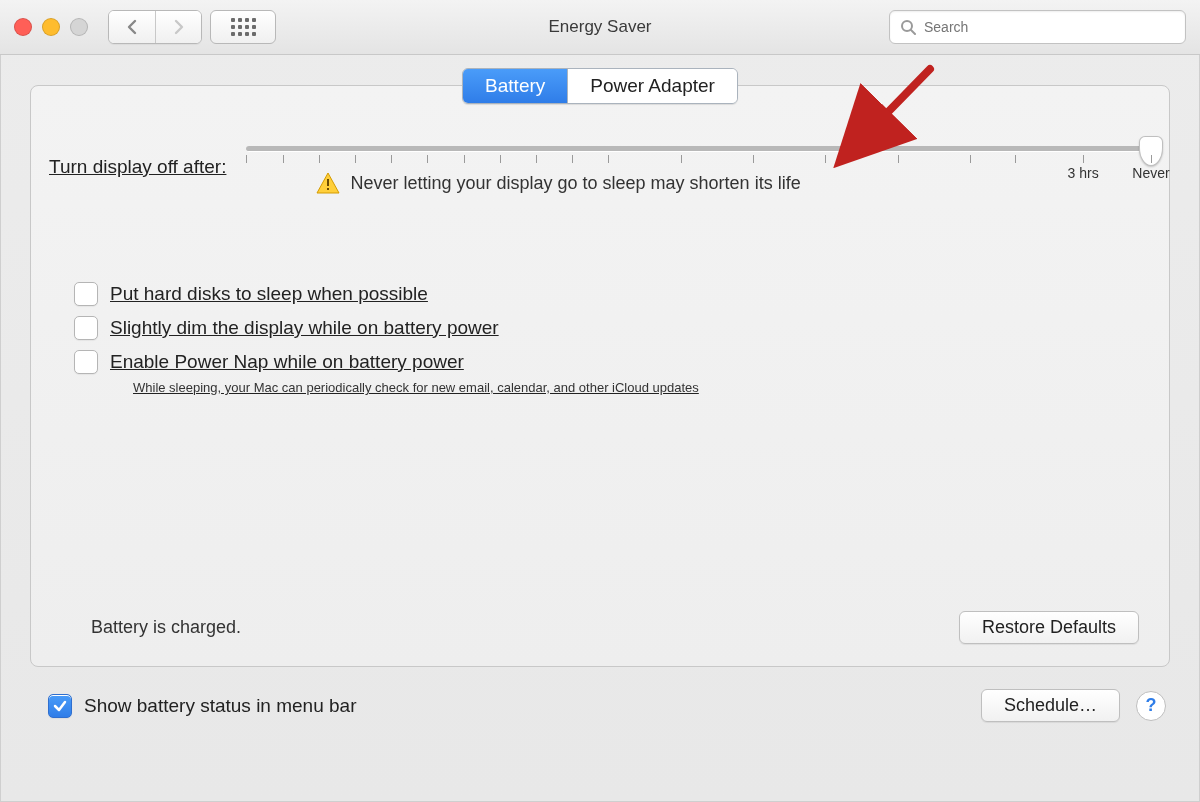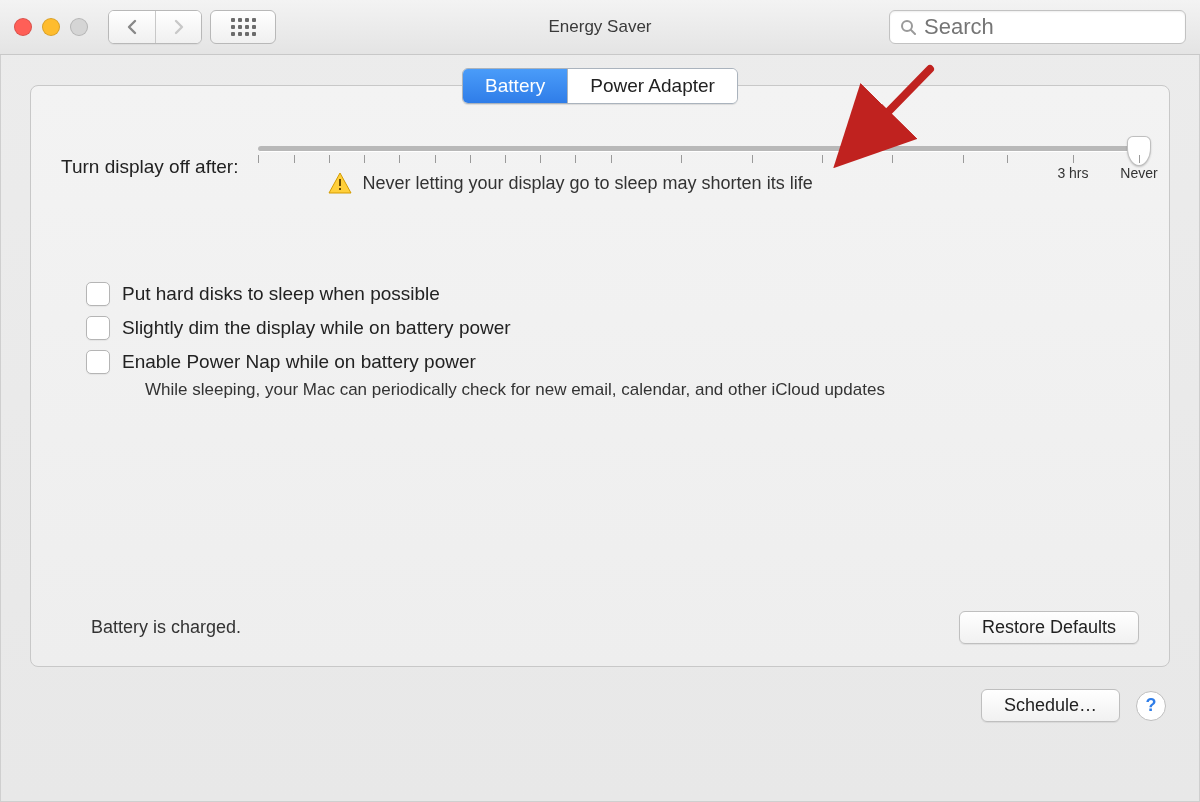--- a/index.html
+++ b/index.html
@@ -108,38 +108,39 @@
     padding: 0 10px;
     box-shadow: inset 0 1px 2px rgba(0,0,0,0.07);
   }
   .search .mag {
     width: 16px; height: 16px; margin-right: 6px;
     display:inline-flex;
   }
   .search input {
     border: none;
     outline: none;
-    font-size: 22px;
+    font-size: 14px;
     color: #777;
     background: transparent;
     width: 100%;
   }
 
   
   .content {
     position: relative;
     padding: 30px 30px 0 30px;
   }
   .panel {
     background: linear-gradient(#f3f3f3, #eeeeee);
     border: 1px solid #c8c8c8;
     border-radius: 8px;
     height: 580px;
     position: relative;
-    padding: 0 30px;
+    padding: 0 18px;
+    text-decoration: underline;
   }
   .tabbar-wrap {
     position: absolute;
     top: -18px;
     left: 0; right: 0;
     display: flex;
     justify-content: center;
   }
   .tabbar {
     display: flex;
@@ -258,21 +259,21 @@
     background: linear-gradient(#4a9cf9, #2f7de8);
     border-color: #2f6fcf;
   }
   .cbox.checked svg { display:block; }
   .cbox svg { display:none; }
   .check-label {
     font-size: 19px;
     color: #222;
   }
   .hint {
-    font-size: 17px;
+    font-size: 13px;
     color: #333;
     margin-left: 59px;
     margin-top: -4px;
   }
   .status-row {
     position: absolute;
     bottom: 22px;
     left: 60px;
     right: 30px;
     display: flex;
@@ -461,20 +462,28 @@
       <defs>
         <marker id="ah" markerWidth="10" markerHeight="10" refX="7" refY="5" orient="auto">
           <path d="M0 0 L10 5 L0 10 Z" fill="#c0221f"></path>
         </marker>
       </defs>
       <line x1="110" y1="8" x2="30" y2="90" stroke="#c0221f" stroke-width="8" marker-end="url(#ah)" stroke-linecap="round"></line>
     </svg>
   </div>
 
   <div class="bottom-row">
+    <div class="check-row">
+      <span class="cbox checked">
+        <svg width="14" height="14" viewBox="0 0 14 14">
+            <path d="M2 7 L6 11 L12 3" stroke="#fff" stroke-width="2.5" fill="none" stroke-linecap="round" stroke-linejoin="round"></path>
+          </svg>
+      </span>
+      <span class="check-label">Show battery status in menu bar</span>
+    </div>
     <div class="bottom-right">
       <button class="mac-button">Schedule…</button>
       <div class="help-btn">
         <span>?</span>
       </div>
     </div>
   </div>
 
 </div>
 

